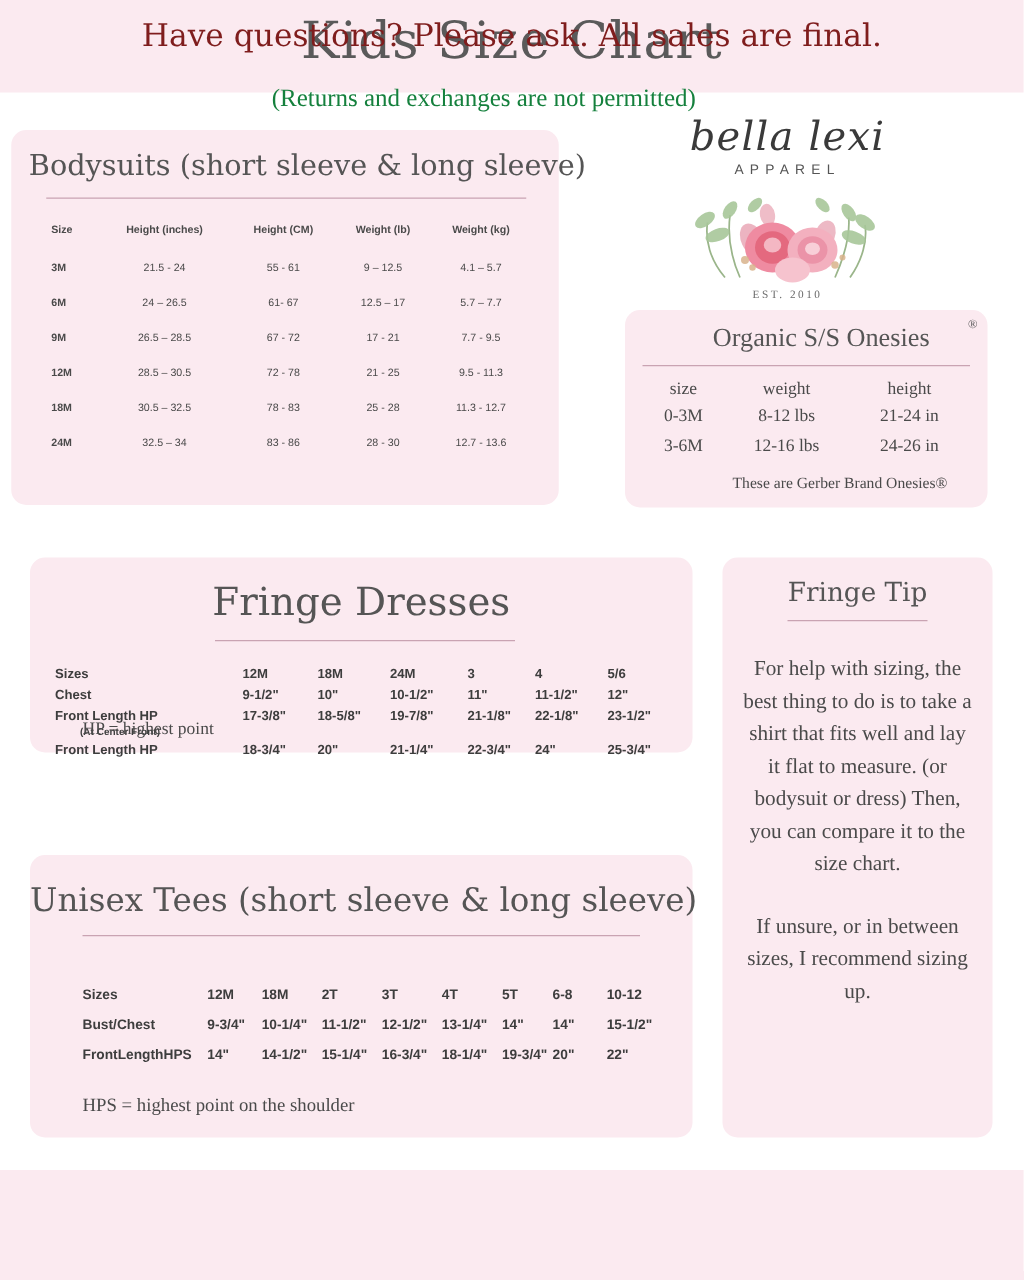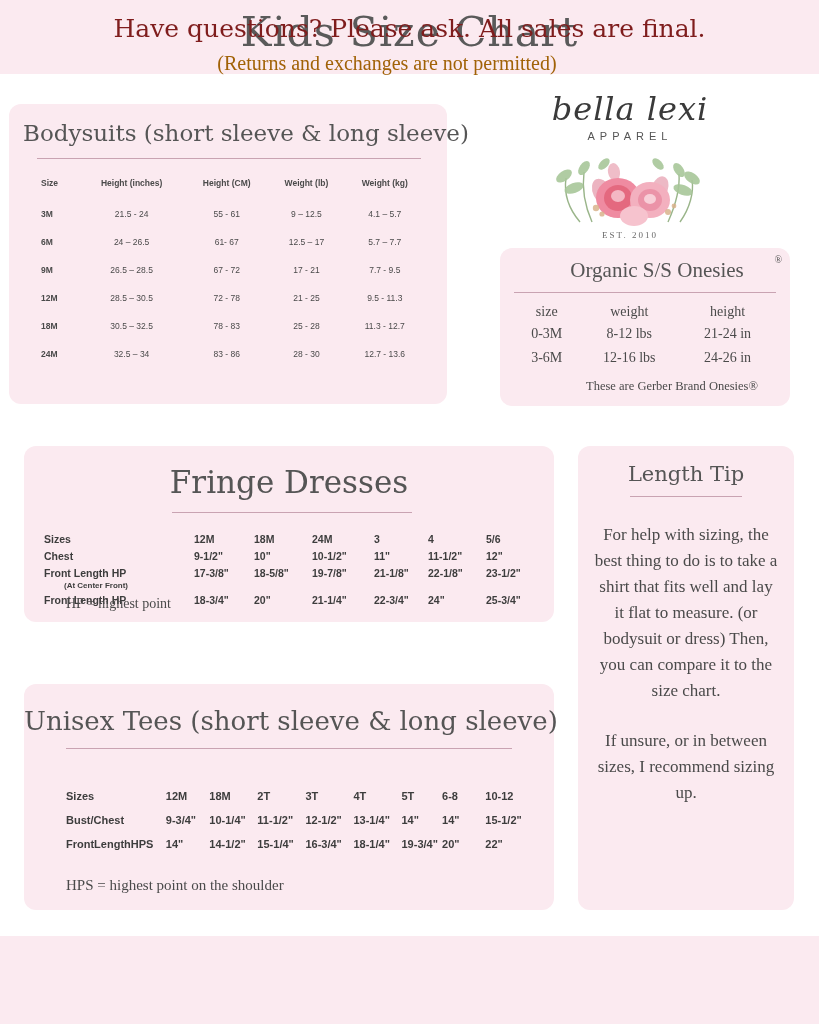--- a/index.html
+++ b/index.html
@@ -53,26 +53,26 @@
     position: absolute;
     left: 0; top: 14px;
     width: 819px;
     text-align: center;
     font-family: "DejaVu Serif", serif;
     font-size: 25px;
     color: #7f1d1d;
   }
   .footer-line2 {
     position: absolute;
-    left: 0; top: 52px;
+    left: 0; top: 68px;
     width: 774px;
     text-align: center;
     font-family: "Liberation Serif", serif;
     font-size: 20px;
-    color: #a16207;
+    color: #15803d;
   }
 
   
   .card {
     position: absolute;
     background: #fbeaf0;
     border-radius: 12px;
   }
 
   
@@ -219,21 +219,21 @@
     width: 344px;
     text-align: center;
     font-family: "Liberation Serif", serif;
     font-size: 12.5px;
     color: #4a4a4a;
   }
 
   
   #fringe-card {
     left: 24px; top: 446px;
-    width: 530px; height: 176px;
+    width: 530px; height: 156px;
   }
   .fr-title {
     position: absolute;
     left: 0; top: 18px;
     width: 530px;
     text-align: center;
     font-family: "DejaVu Serif", serif;
     font-size: 31px;
     color: #555;
   }
@@ -547,21 +547,21 @@
           <td>22-3/4"</td>
           <td>24"</td>
           <td>25-3/4"</td>
         </tr>
       </tbody>
     </table>
     <div class="fr-note">HP = highest point</div>
   </div>
 
   <div class="card" id="tip-card">
-    <div class="tip-title">Length Tip</div>
+    <div class="tip-title">Fringe Tip</div>
     <div class="tip-rule"></div>
     <div class="tip-body">
       <p>For help with sizing, the best thing to do is to take a shirt that fits well and lay it flat to measure. (or bodysuit or dress) Then, you can compare it to the size chart.</p>
       <p>If unsure, or in between sizes, I recommend sizing up.</p>
     </div>
   </div>
 
   <div class="card" id="tees-card">
     <div class="ut-title">Unisex Tees (short sleeve &amp; long sleeve)</div>
     <div class="ut-rule"></div>

